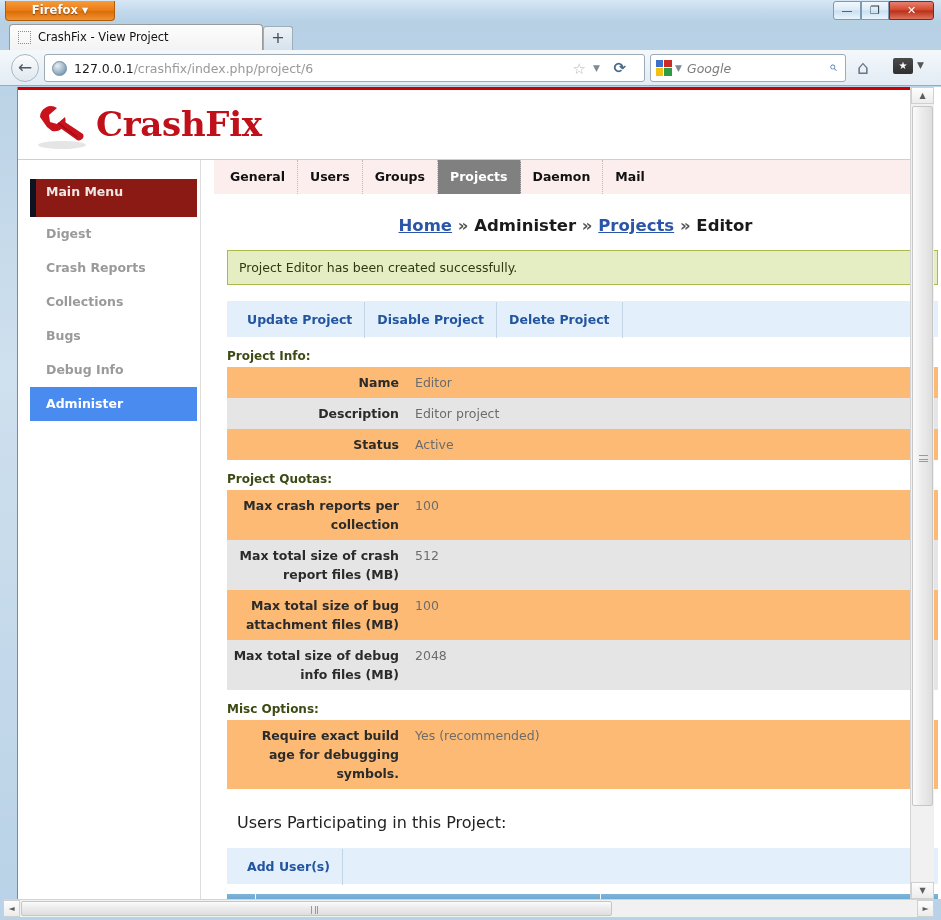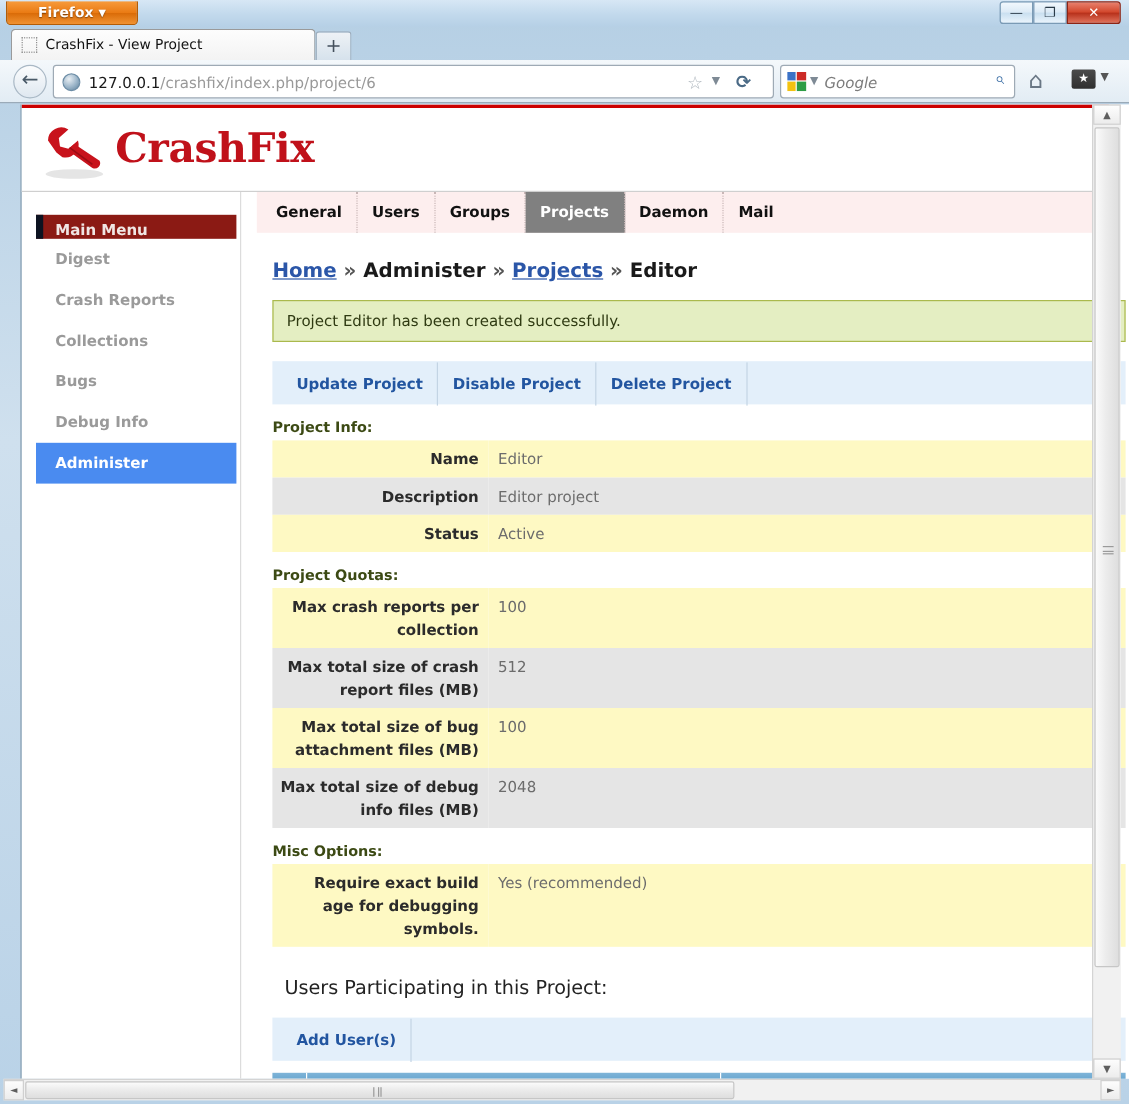--- a/index.html
+++ b/index.html
@@ -163,21 +163,21 @@
     font-family: "DejaVu Serif", "Liberation Serif", serif;
     font-size: 34px; font-weight: bold; color: #c0111a;
     letter-spacing: -.3px;
   }
 
   
   #sidebar {
     position: absolute; left: 12px; top: 92px; width: 167px;
   }
   #menu-header {
-    height: 20px; background: #8b1a14;
+    height: 38px; background: #8b1a14;
     border-left: 6px solid #0d1321;
     color: #f0e6e4; font-size: 12.5px; font-weight: bold;
     line-height: 25px; padding-left: 10px;
   }
   .menu-item {
     height: 34px; line-height: 34px; padding-left: 16px;
     font-size: 12.5px; color: #9a9a9a; font-weight: bold;
   }
   .menu-item.active {
     background: #4a8bf0; color: #ffffff;
@@ -198,21 +198,21 @@
     padding: 0 12px; border-right: 1px dotted #c9b6b6;
     vertical-align: top;
   }
   .atab.sel {
     background: #808080; color: #ffffff; border-right: 1px dotted #c9b6b6;
   }
   .atab.last { border-right: none; }
 
   #breadcrumb {
     margin: 22px 0 0 13px;
-    font-size: 16.5px; font-weight: bold; color: #1a1a1a;
+    font-size: 16.5px; font-weight: bold; color: #1a1a1a; text-align: center;
   }
   #breadcrumb a { color: #2b56a8; text-decoration: underline; }
   #breadcrumb .sep { color: #555; font-weight: bold; }
 
   #flash {
     margin: 15px 0 0 13px; width: 711px;
     background: #e4eec2; border: 1px solid #aab94d;
     padding: 9px 11px; font-size: 12.5px; color: #2f3a12;
   }
 
@@ -227,21 +227,21 @@
     border-right: 1px solid #c3d4e4;
   }
   .actionbar a:first-child { padding-left: 0; }
 
   .sect-title {
     margin: 12px 0 4px 13px; font-size: 12px; font-weight: bold; color: #3c4a14;
   }
   table.info {
     margin-left: 13px; width: 711px; border-collapse: collapse;
   }
-  table.info tr.odd  { background: #fef9c3; }
+  table.info tr.odd  { background: #fdba74; }
   table.info tr.even { background: #e5e5e5; }
   table.info th {
     width: 180px; text-align: right; vertical-align: top;
     padding: 6px 8px 6px 6px;
     font-size: 12.5px; font-weight: bold; color: #2b2b2b;
     line-height: 19px;
   }
   table.info td {
     padding: 6px 8px; font-size: 12.5px; color: #6c6c6c;
     vertical-align: top; line-height: 19px;

